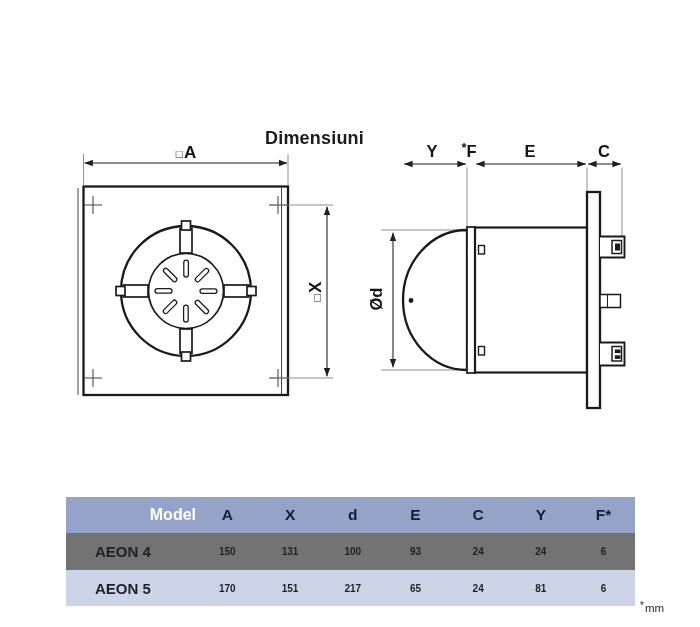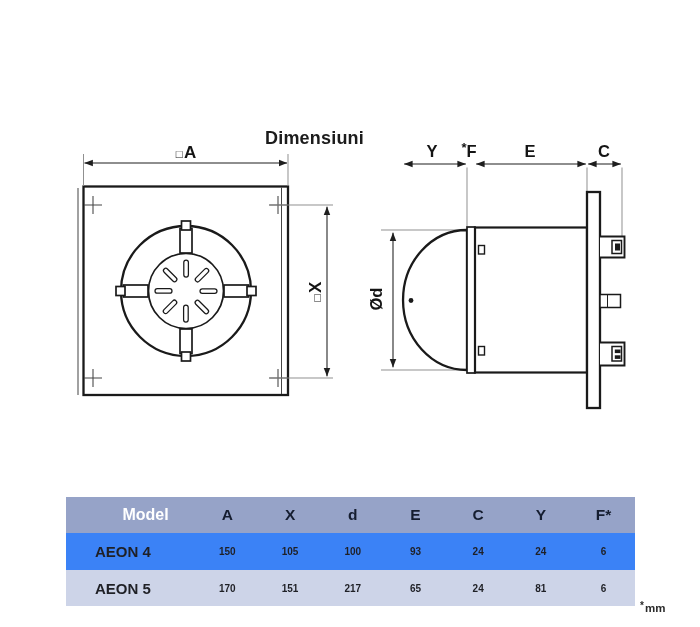--- a/index.html
+++ b/index.html
@@ -20,29 +20,29 @@
   .cross{stroke:#444;stroke-width:1.05px;fill:none;}
   .blk{fill:#1a1a1a;stroke:none;}
   .dlab{font-family:"Liberation Sans",sans-serif;font-weight:bold;font-size:16.5px;fill:#141414;}
 
   
   .spec-table{position:absolute;left:66px;top:497px;width:569px;}
   .spec-table table{width:100%;border-collapse:collapse;table-layout:fixed;}
   .spec-table th,.spec-table td{padding:0;text-align:center;white-space:nowrap;}
   .spec-table thead tr{background:var(--table-header-bg,#96a3c8);height:36px;}
   .spec-table th{font-size:15.5px;font-weight:bold;color:var(--table-header-column-text,#151d30);}
-  .spec-table th.model-h{text-align:center;padding-left:29px;font-size:16px;
+  .spec-table th.model-h{text-align:right;padding-left:29px;font-size:16px;
                          color:var(--table-header-model-text,#ffffff);}
-  .spec-table tbody tr{height:37px;background:#3b82f6;}
+  .spec-table tbody tr{height:37px;background:#737373;}
   .spec-table tbody tr.row-alt{height:36px;background:var(--table-row-alt-bg,#cdd4e8);}
   .spec-table td{font-size:10px;font-weight:bold;color:var(--table-value-text,#1f2026);}
   .spec-table td.model-c{text-align:left;padding-left:29px;font-size:15px;}
 
   .footnote{position:absolute;left:640px;top:602px;font-size:11.5px;color:#2a2a2a;
-            font-weight:bold;}
+            font-weight:normal;}
   .footnote .ast{font-size:10px;position:relative;top:-3px;margin-right:1px;}
 </style>
 </head>
 <body>
 
 <div class="page">
 
   <div class="title">Dimensiuni</div>
 
   <svg class="diagram" viewBox="0 130 700 300">
@@ -193,21 +193,21 @@
           <th>E</th>
           <th>C</th>
           <th>Y</th>
           <th>F*</th>
         </tr>
       </thead>
       <tbody>
         <tr>
           <td class="model-c">AEON 4</td>
           <td>150</td>
-          <td>105</td>
+          <td>131</td>
           <td>100</td>
           <td>93</td>
           <td>24</td>
           <td>24</td>
           <td>6</td>
         </tr>
         <tr class="row-alt">
           <td class="model-c">AEON 5</td>
           <td>170</td>
           <td>151</td>

